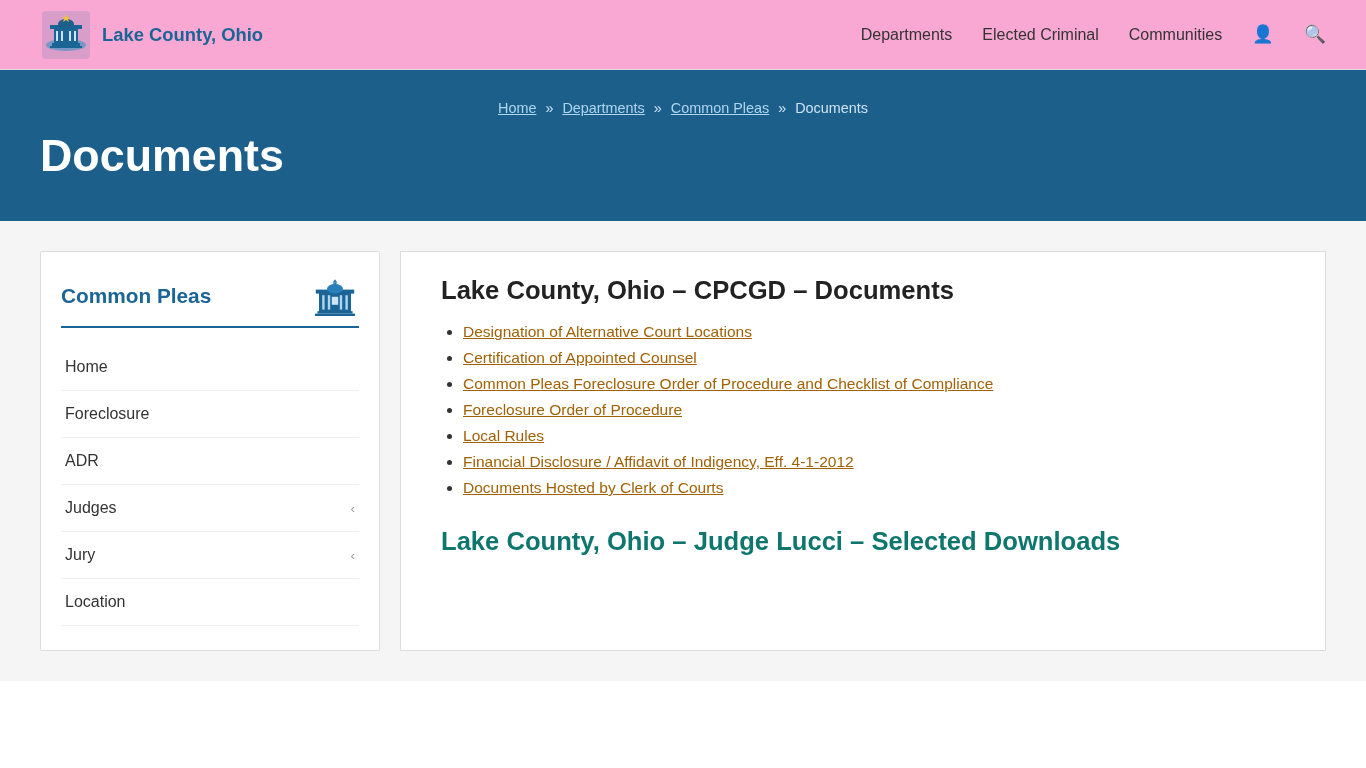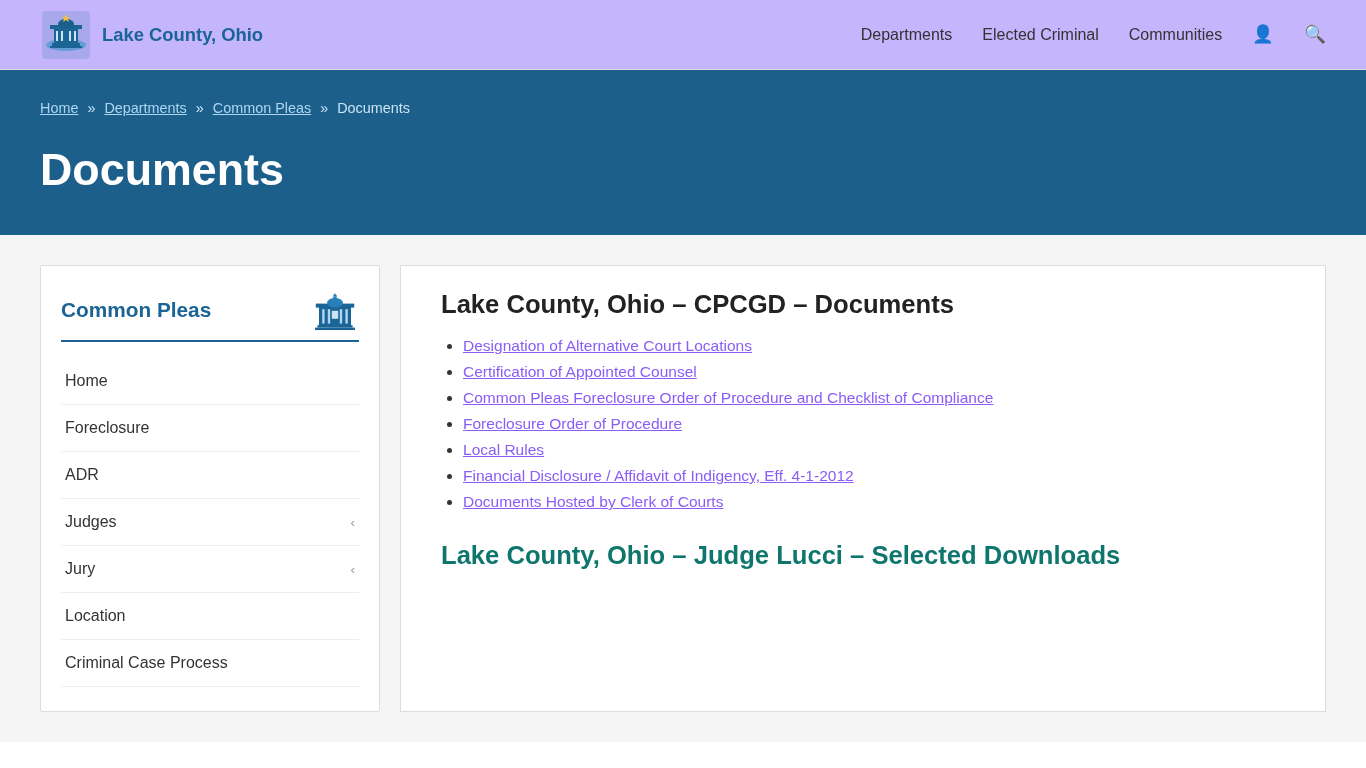--- a/index.html
+++ b/index.html
@@ -1,20 +1,20 @@
 <!DOCTYPE html>
 <html><head>
   <meta charset="utf-8">
   <style>
     * { margin: 0; padding: 0; box-sizing: border-box; }
     body { font-family: Arial, sans-serif; font-size: 16px; color: #333; background: #fff; }
 
     
     .header {
-      background: #c4b5fd;
+      background: #f9a8d4;
       border-bottom: 1px solid #ddd;
       padding: 0 40px;
       height: 70px;
       display: flex;
       align-items: center;
       justify-content: space-between;
     }
     .header-logo {
       display: flex;
       align-items: center;
@@ -48,21 +48,22 @@
     }
 
     
     .hero {
       background: #1c5f8a;
       padding: 30px 40px 40px 40px;
       color: #fff;
     }
     .breadcrumb {
       font-size: 0.9rem;
-      margin-bottom: 28px;
+      margin-bottom: 14px;
+      text-align: center;
     }
     .breadcrumb a {
       color: #aed6f1;
       text-decoration: underline;
     }
     .breadcrumb span {
       color: #cce4f5;
     }
     .breadcrumb .separator {
       margin: 0 5px;
@@ -145,21 +146,21 @@
     }
     .content ul {
       list-style: disc;
       padding-left: 22px;
       margin-bottom: 28px;
     }
     .content ul li {
       margin-bottom: 8px;
     }
     .content ul li a {
-      color: #8b5cf6;
+      color: #a16207;
       text-decoration: underline;
       font-size: 0.97rem;
     }
     .section-title-2 {
       font-size: 1.6rem;
       font-weight: 700;
       color: #0f766e;
       margin-bottom: 18px;
       line-height: 1.3;
     }
@@ -270,25 +271,20 @@
           <a href="#">
             <span>Jury</span>
             <span class="chevron">‹</span>
           </a>
         </li>
         <li>
           <a href="#">
             <span>Location</span>
           </a>
         </li>
-        <li>
-          <a href="#">
-            <span>Criminal Case Process</span>
-          </a>
-        </li>
       </ul>
     </nav>
   </aside>
 
   <main class="content">
 
     <h2 class="section-title">Lake County, Ohio – CPCGD – Documents</h2>
     <ul>
       <li><a href="#">Designation of Alternative Court Locations</a></li>
       <li><a href="#">Certification of Appointed Counsel</a></li>

